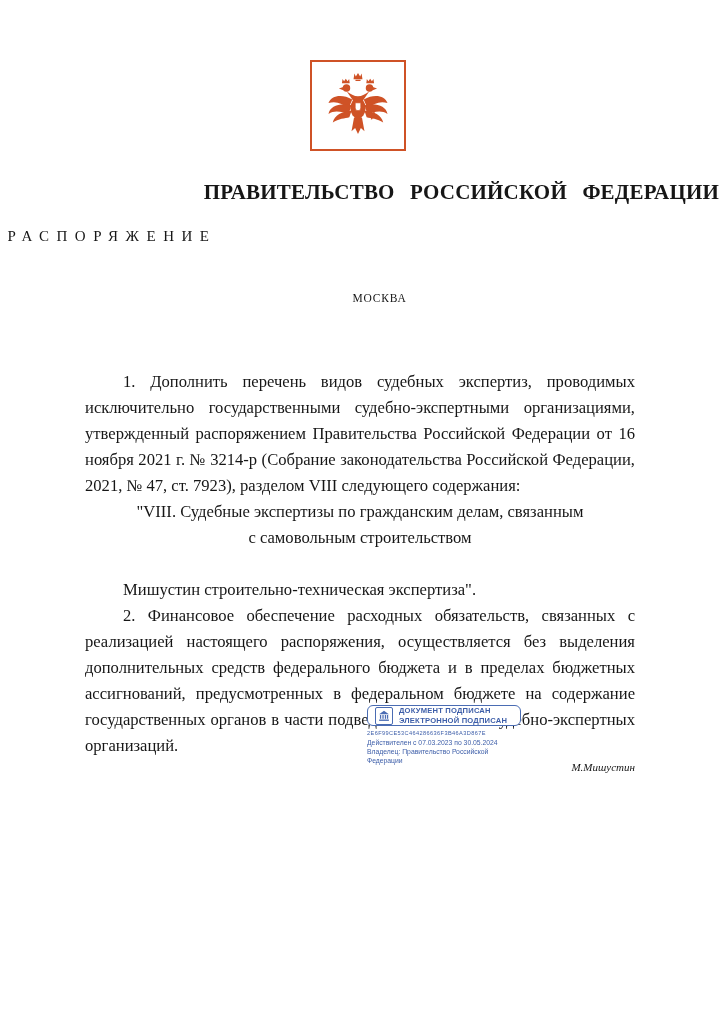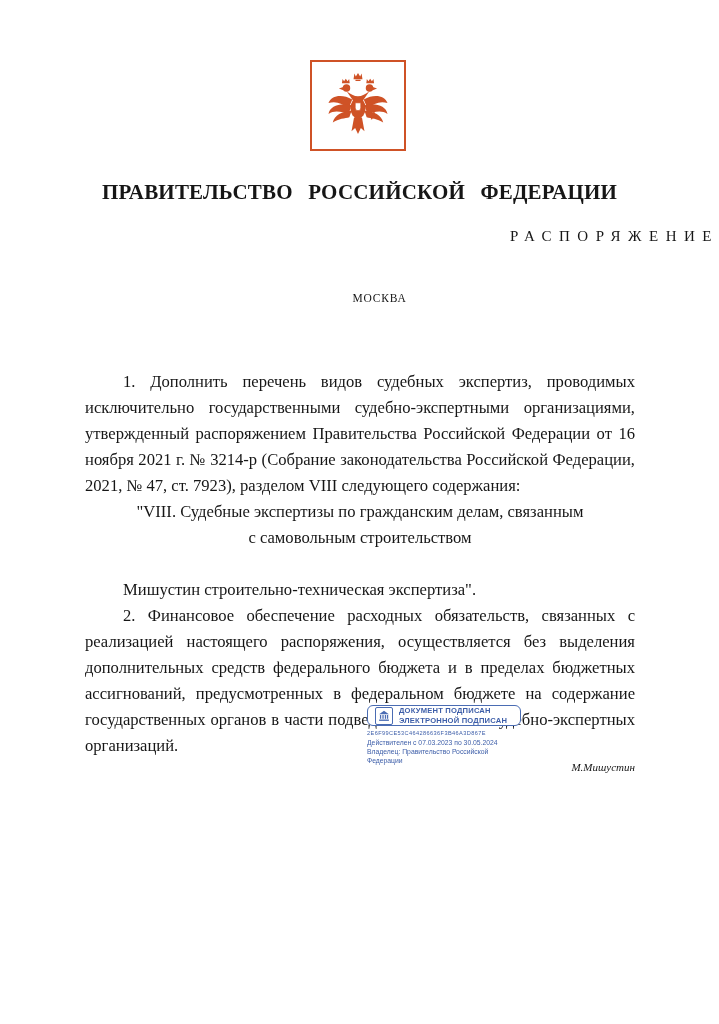--- a/index.html
+++ b/index.html
@@ -17,34 +17,33 @@
     position: absolute;
     top: 60px; left: 310px;
     width: 96px; height: 91px;
     border: 2px solid #cf5226;
     box-sizing: border-box;
     display: flex; align-items: center; justify-content: center;
   }
   .title {
     position: absolute;
     top: 180px; left: 0; right: 0;
-    text-align: center;
+    text-align: right;
     font-weight: 700;
     font-size: 21px;
     word-spacing: 10px;
     letter-spacing: 0.2px;
   }
   .doctype {
     position: absolute;
     top: 228px; left: 0; right: 0;
-    text-align: right;
+    text-align: left;
     font-size: 15px;
     letter-spacing: 7.5px;
     text-indent: 7.5px;
-    padding-left: 12px;
   }
   .dateline {
     position: absolute;
     top: 258px; left: 0; right: 0;
     text-align: center;
     font-size: 17px;
   }
   .city {
     position: absolute;
     top: 292px; left: 0; right: 0;

